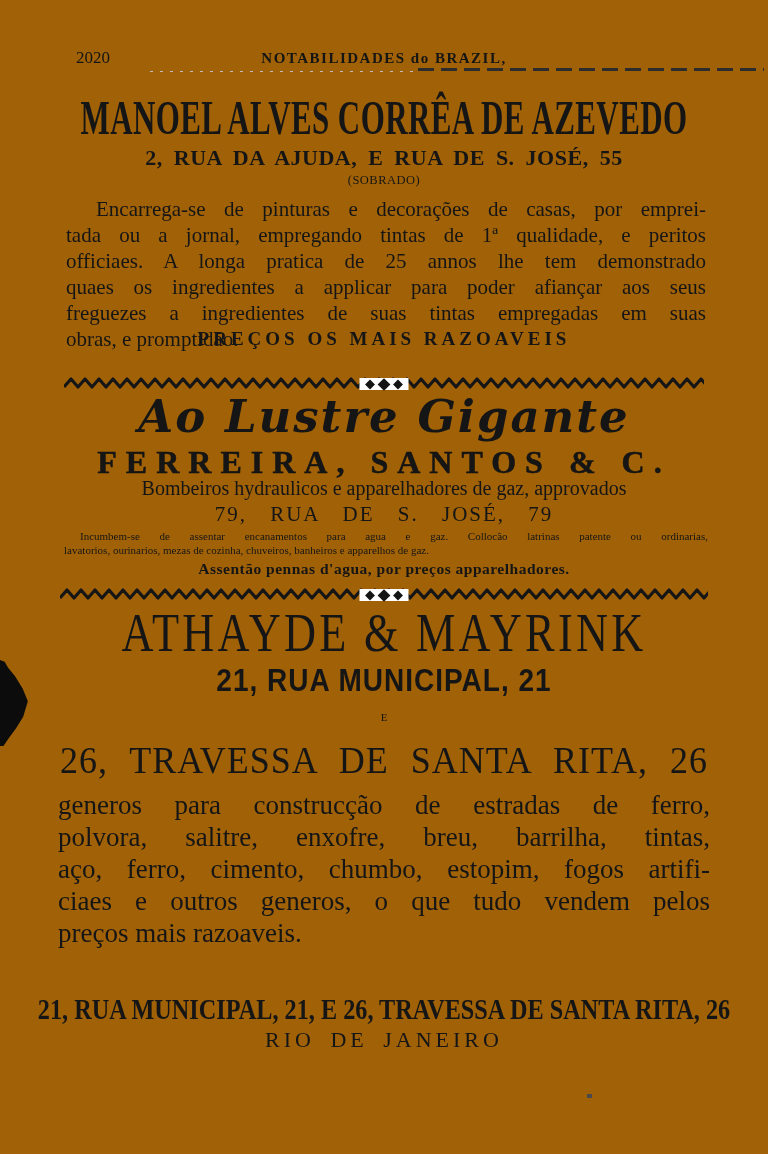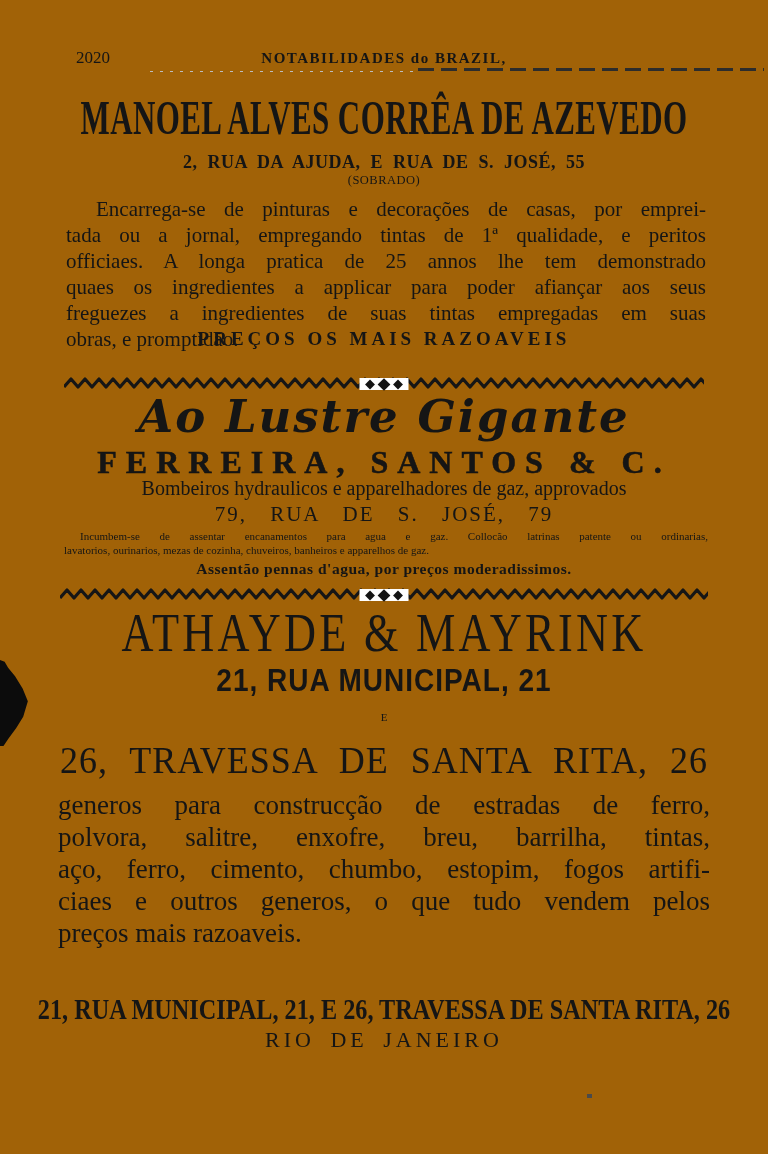--- a/index.html
+++ b/index.html
@@ -21,21 +21,21 @@
   .header-rule-faint {
     top:71px; left:150px; width:268px; height:1px;
     background:repeating-linear-gradient(90deg,#bdbdbd 0 3px, rgba(0,0,0,0) 3px 10px);
   }
 
   
   .ad1-title {
     top:90px; font-weight:bold; font-size:36px; white-space:nowrap;
     transform:scale(0.86,1.34); transform-origin:center top; letter-spacing:0.5px;
   }
-  .ad1-address { top:152px; font-weight:bold; font-size:18px; word-spacing:5px; letter-spacing:0.5px; }
+  .ad1-address { top:145px; font-weight:bold; font-size:22px; word-spacing:5px; letter-spacing:0.5px; }
   .ad1-sobrado { top:173px; font-size:12.5px; letter-spacing:0.5px; }
   .ad1-body { top:196px; left:66px; width:640px; font-size:21px; line-height:26px; }
   .jline { text-align:justify; text-align-last:justify; }
   .jline.first { text-indent:30px; }
   .jline.last { text-align-last:left; }
   .ad1-slogan { top:328px; font-weight:bold; font-size:19px; letter-spacing:4px; }
 
   
   .divider { height:16px; }
   .divider svg { display:block; width:100%; height:16px; }
@@ -130,21 +130,21 @@
 
   <div>
     <div class="abs center lustre-name">Ao Lustre Gigante</div>
     <div class="abs center lustre-firm">FERREIRA, SANTOS &amp; C.</div>
     <div class="abs center lustre-tagline">Bombeiros hydraulicos e apparelhadores de gaz, approvados</div>
     <div class="abs center lustre-address">79,  RUA DE S. JOSÉ,  79</div>
     <div class="abs lustre-fine">
       <div class="jline first">Incumbem-se de assentar encanamentos para agua e gaz. Collocão latrinas patente ou ordinarias,</div>
       <div class="jline last">lavatorios, ourinarios, mezas de cozinha, chuveiros, banheiros  e apparelhos de gaz.</div>
     </div>
-    <div class="abs center lustre-note">Assentão pennas d'agua, por preços moderadissimos.</div>
+    <div class="abs center lustre-note">Assentão pennas d'agua, por preços apparelhadores.</div>
   </div>
 
   <div class="abs divider divider2">
     <svg viewBox="0 0 648 16" preserveAspectRatio="none">
       <path fill="none" stroke="#161616" stroke-width="3.2" stroke-linejoin="round" d="M0 11 l7 -8 l7 8 l7 -8 l7 8 l7 -8 l7 8 l7 -8 l7 8 l7 -8 l7 8 l7 -8 l7 8 l7 -8 l7 8 l7 -8 l7 8 l7 -8 l7 8 l7 -8 l7 8 l7 -8 l7 8 l7 -8 l7 8 l7 -8 l7 8 l7 -8 l7 8 l7 -8 l7 8 l7 -8 l7 8 l7 -8 l7 8 l7 -8 l7 8 l7 -8 l7 8 l7 -8 l7 8 l7 -8 l7 8 l7 -8 l7 8 l7 -8 l7 8 l7 -8 l7 8 l7 -8 l7 8 l7 -8 l7 8 l7 -8 l7 8 l7 -8 l7 8 l7 -8 l7 8 l7 -8 l7 8 l7 -8 l7 8 l7 -8 l7 8 l7 -8 l7 8 l7 -8 l7 8 l7 -8 l7 8 l7 -8 l7 8 l7 -8 l7 8 l7 -8 l7 8 l7 -8 l7 8 l7 -8 l7 8 l7 -8 l7 8 l7 -8 l7 8 l7 -8 l7 8 l7 -8 l7 8 l7 -8 l7 8 l7 -8 l7 8 l7 -8 l7 8"></path>
     </svg>
     <span class="ornament">
       <span class="diamond"></span>
       <span class="diamond mid"></span>
       <span class="diamond"></span>

